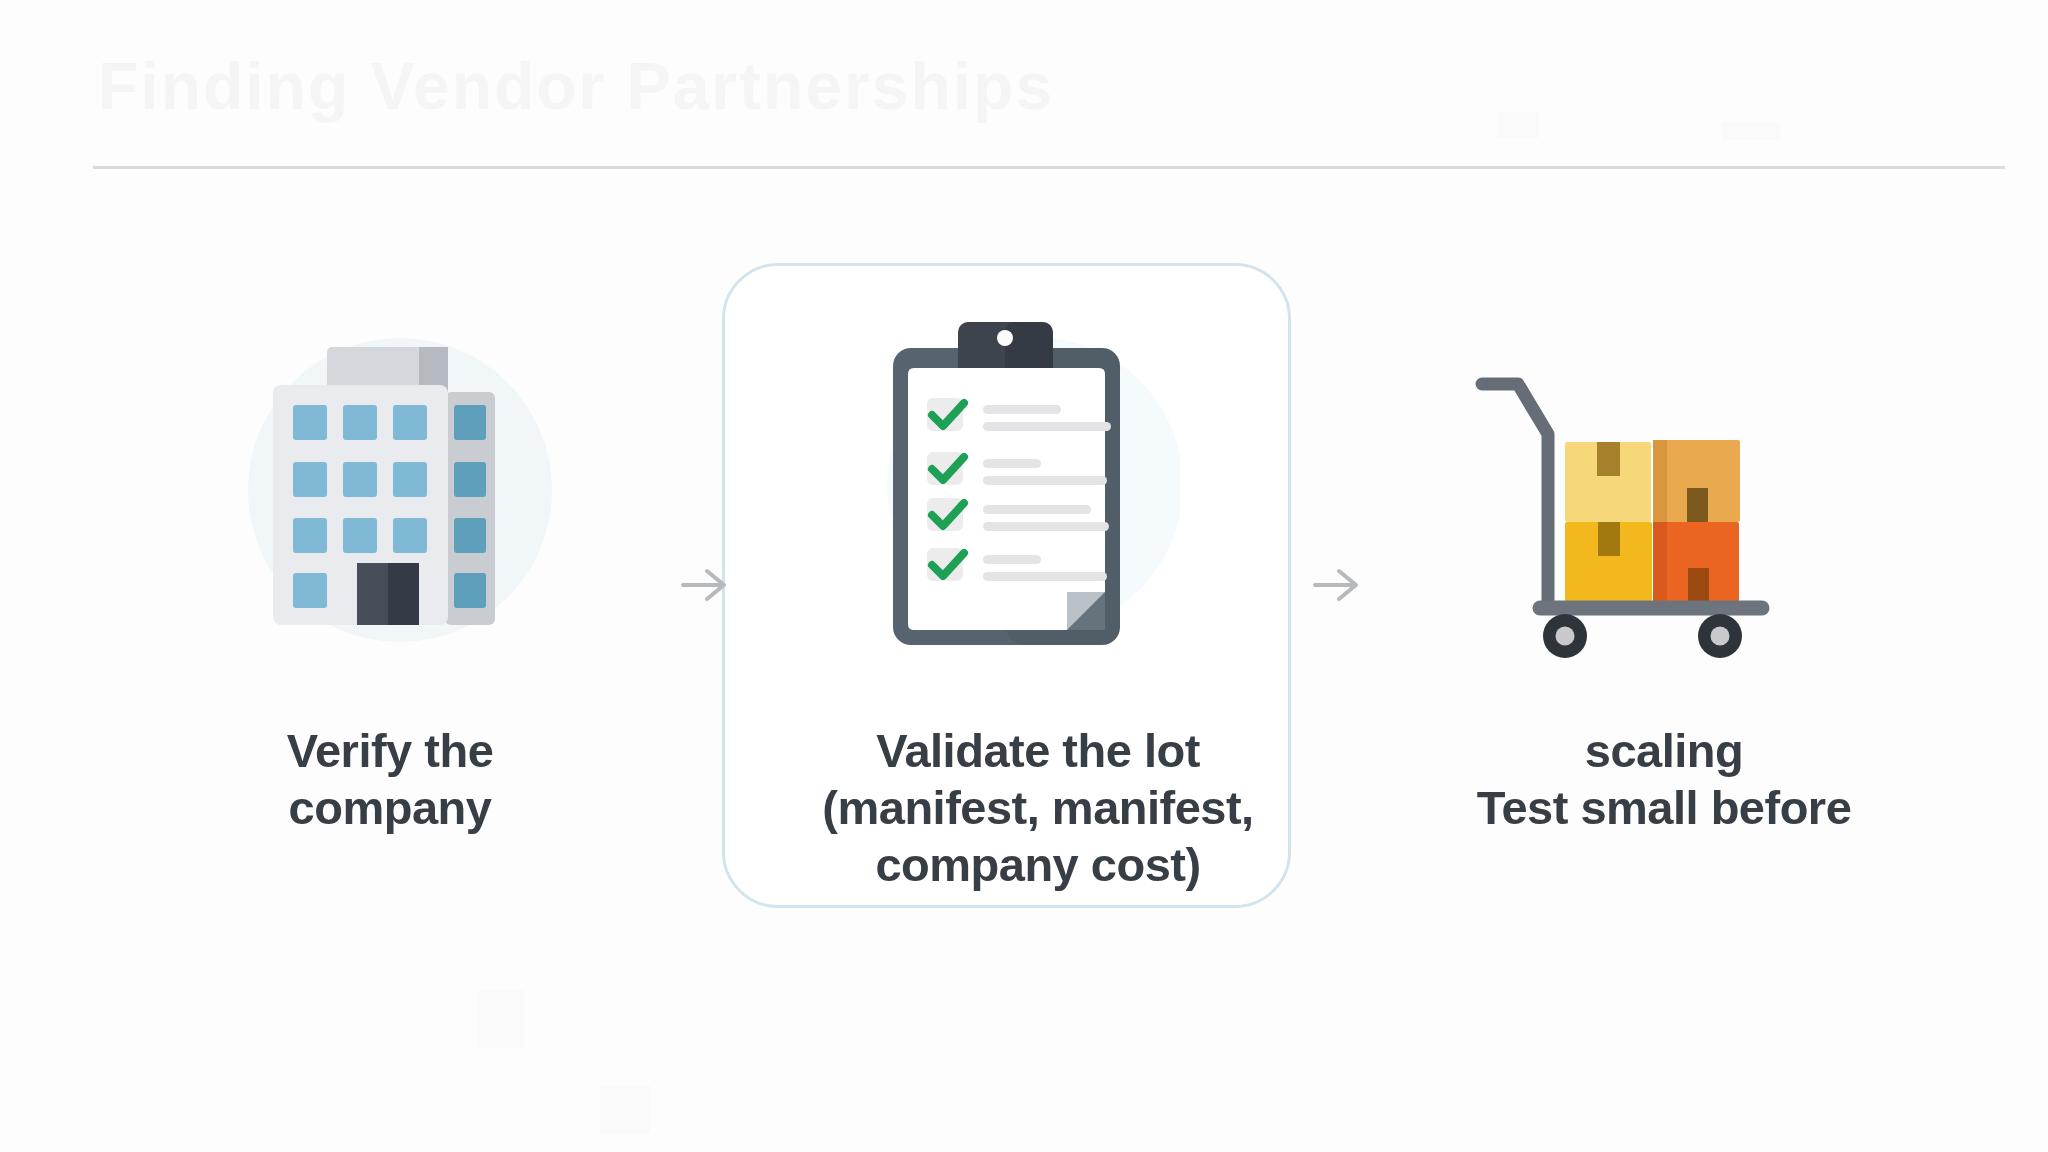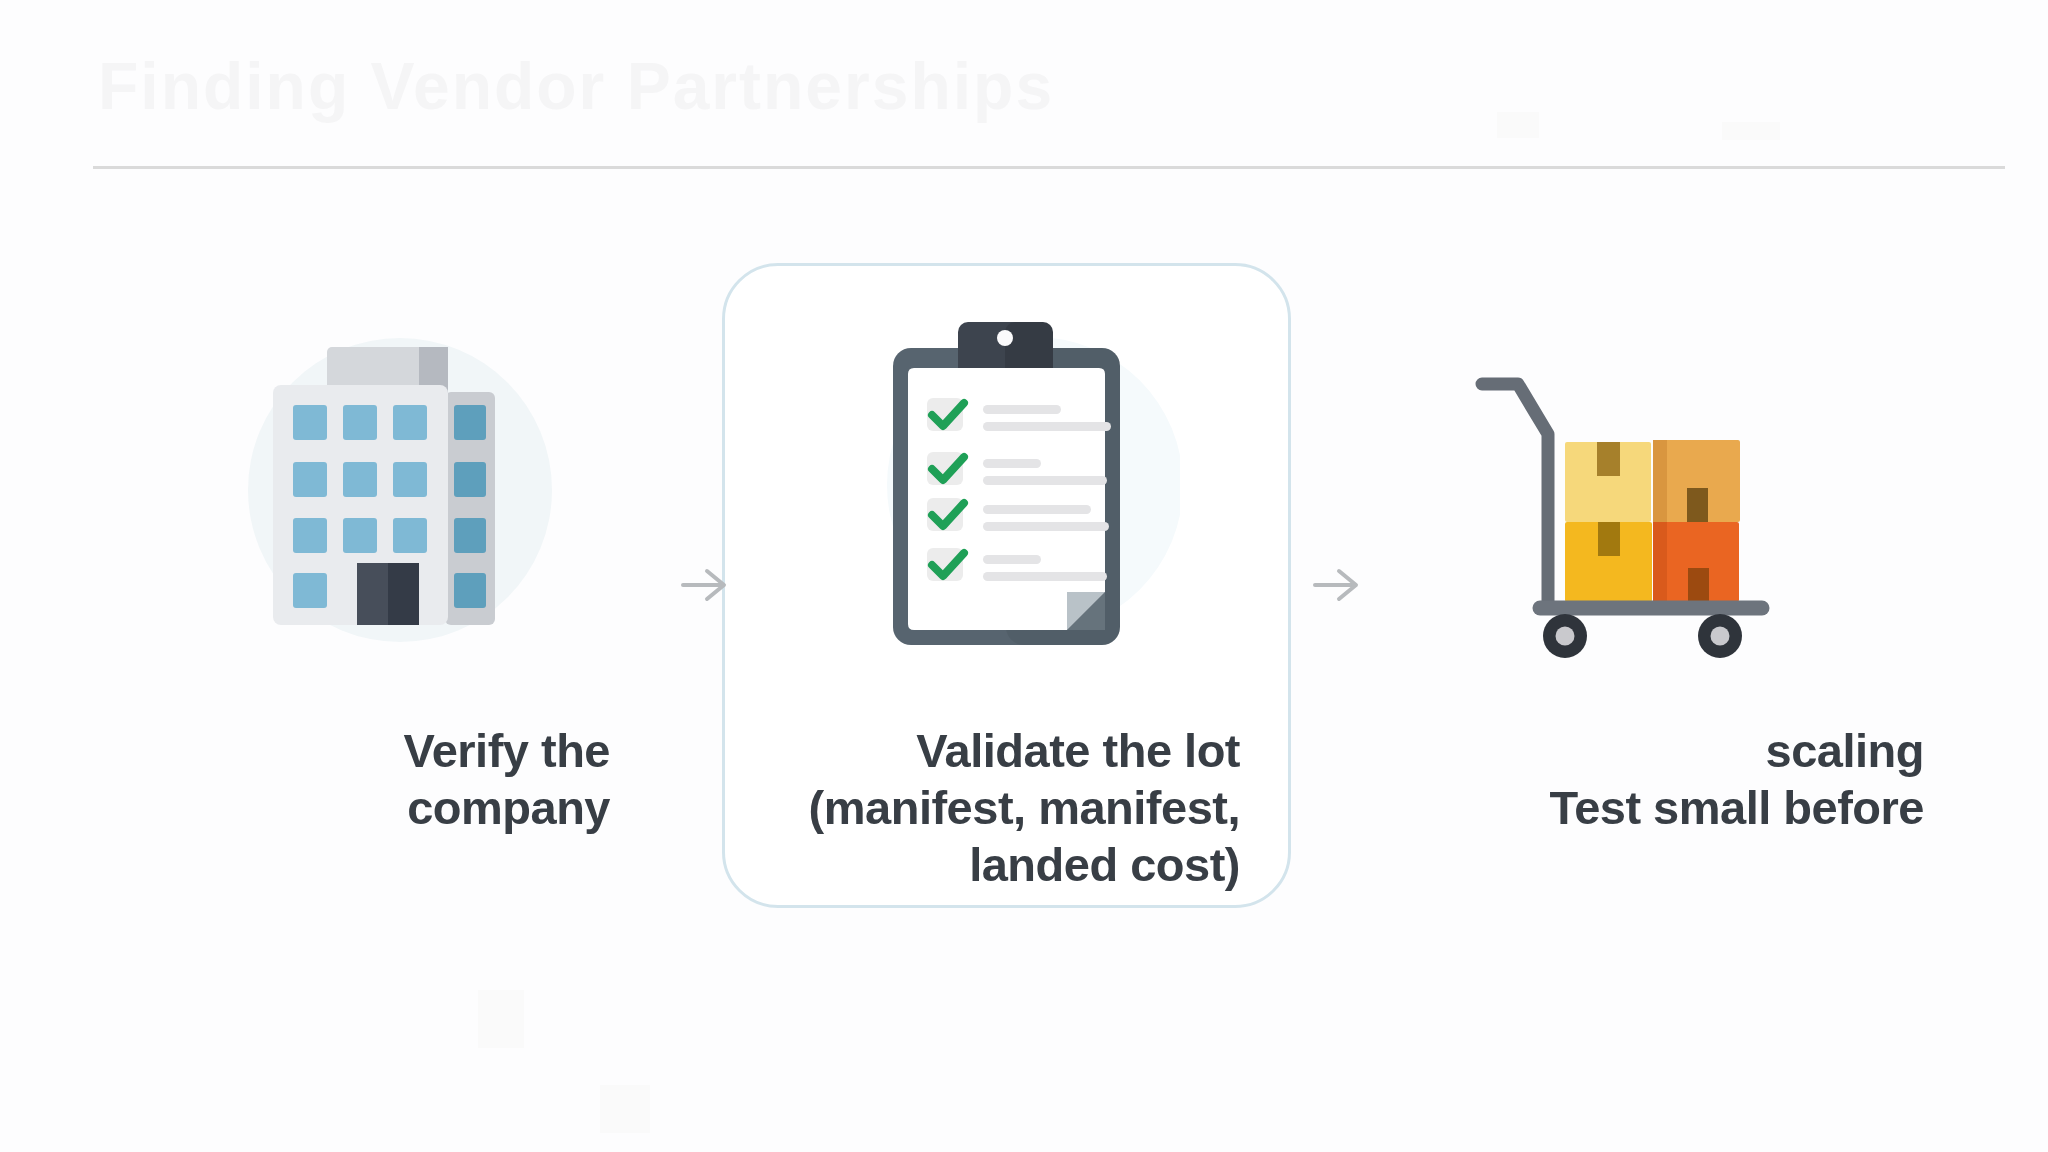--- a/index.html
+++ b/index.html
@@ -60,23 +60,23 @@
     position: absolute;
     top: 722px;
     text-align: center;
     font-weight: 700;
     font-size: 47px;
     line-height: 57px;
     color: #383e45;
     letter-spacing: -0.5px;
   }
   #label-1 { left: 170px;  width: 440px; }
-  #label-2 { left: 700px;  width: 540px; }
+  #label-2 { left: 768px;  width: 540px; }
   #label-3 { left: 1404px; width: 520px; }
-  .step-label span { display: block; text-align: right; }
+  .step-label span { display: block; }
 </style>
 </head>
 <body>
 
 <div id="canvas">
 
   <div class="faint-title">Finding Vendor Partnerships</div>
   <div class="ghost-block" style="left:1497px;top:112px;width:42px;height:26px;"></div>
   <div class="ghost-block" style="left:1722px;top:122px;width:58px;height:18px;"></div>
   <div class="ghost-block" style="left:478px;top:990px;width:46px;height:58px;"></div>
@@ -198,21 +198,21 @@
   </svg>
 
   <div id="label-1" class="step-label">
     <span>Verify the</span>
     <span>company</span>
   </div>
 
   <div id="label-2" class="step-label">
     <span>Validate the lot</span>
     <span>(manifest, manifest,</span>
-    <span>landed cost)</span>
+    <span>company cost)</span>
   </div>
 
   <div id="label-3" class="step-label">
     <span>scaling</span>
     <span>Test small before</span>
   </div>
 
 </div>
 
 </body></html>

